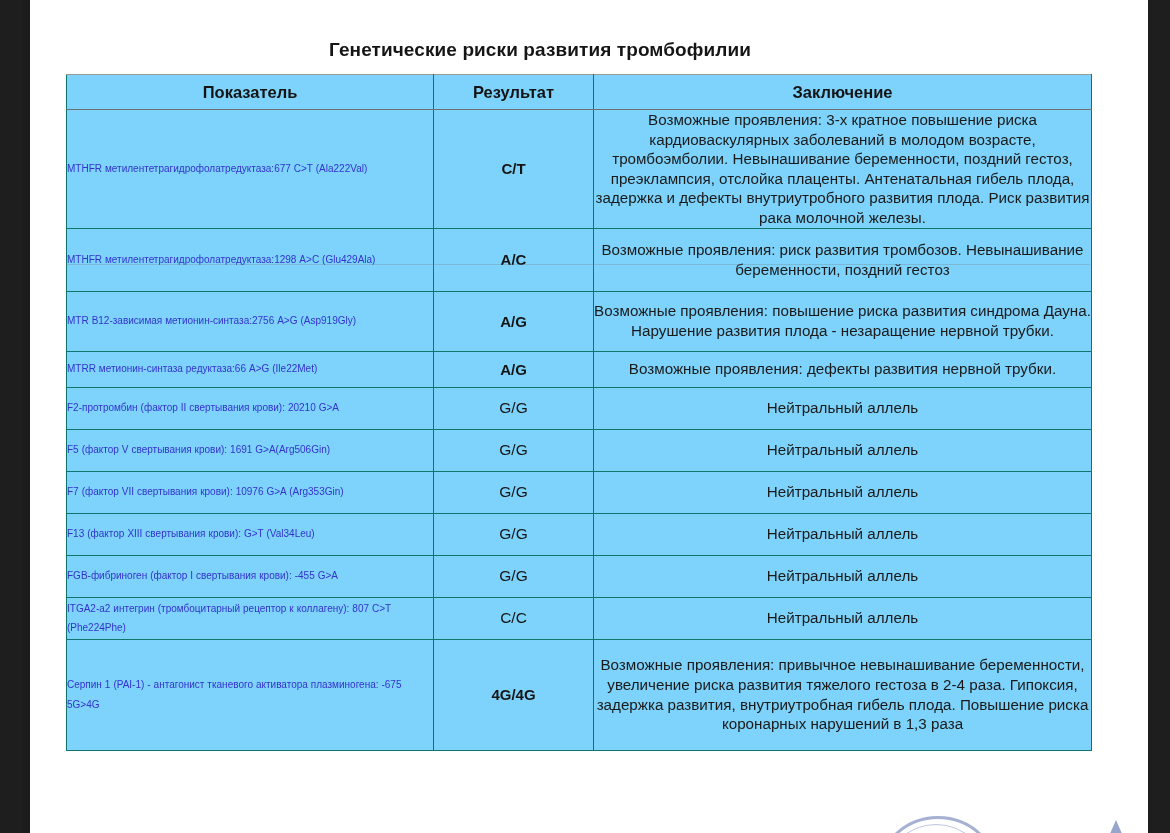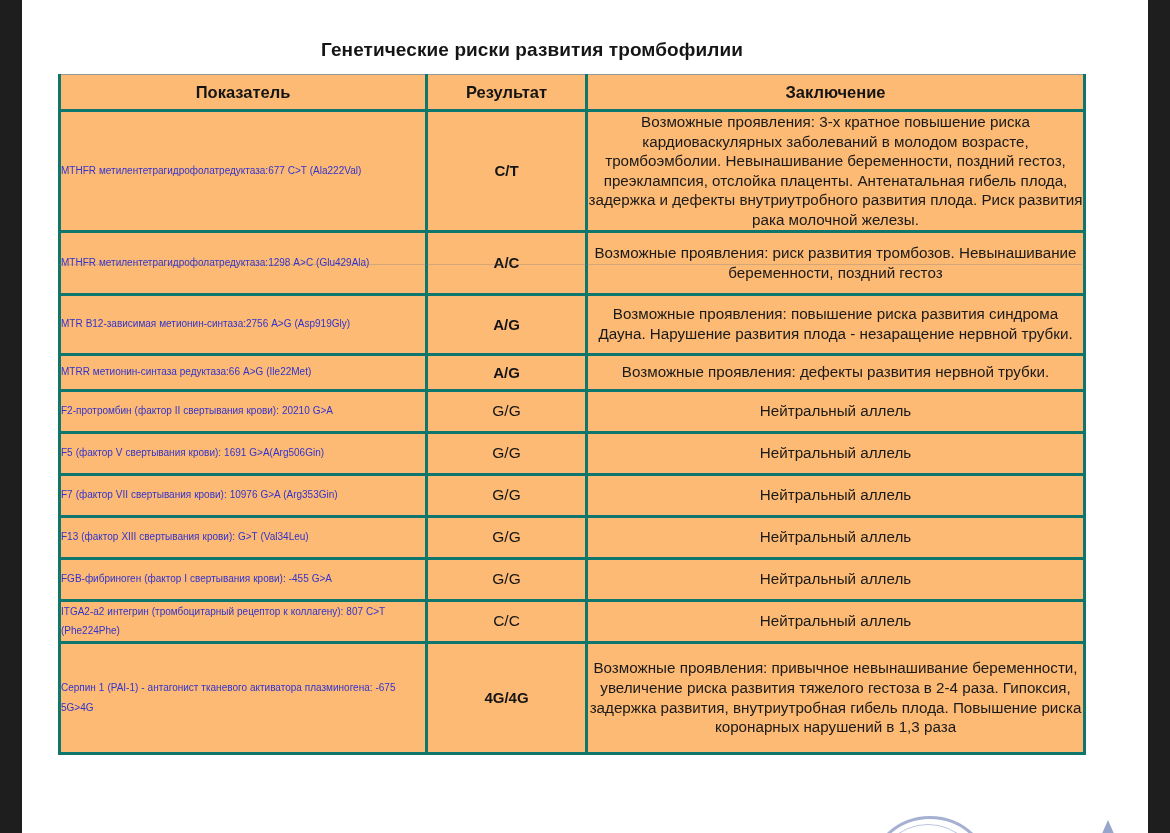--- a/index.html
+++ b/index.html
@@ -21,21 +21,21 @@
     top: 0;
     bottom: 0;
     background: #1e1e1e;
     z-index: 5;
   }
   .bar-left  { left: 0;  width: 22px; }
   .bar-right { right: 0; width: 22px; }
 
   .page {
     position: absolute;
-    left: 22px;
+    left: 30px;
     top: 0;
     width: 1126px;
     height: 833px;
     background: #ffffff;
     overflow: hidden;
   }
 
   .doc-title {
     text-align: center;
     font-size: 19px;
@@ -45,26 +45,26 @@
     margin: 0;
     padding: 39px 0 0 0;
     width: 1020px;
   }
 
   table.results {
     border-collapse: collapse;
     table-layout: fixed;
     margin: 13px 0 0 36px;
     width: 1025px;
-    background: #fdba74;
+    background: #7dd3fc;
     padding-left: 29px;
   }
   table.results th,
   table.results td {
-    border: 3px solid #0f766e;
+    border: 1px solid #0f766e;
     padding: 0;
     vertical-align: middle;
   }
   table.results thead th {
     border-top: 1px solid #9a9a9a;
     border-bottom: 1px solid #6f6f6f;
     font-size: 16.5px;
     font-weight: bold;
     color: #141414;
     text-align: center;

